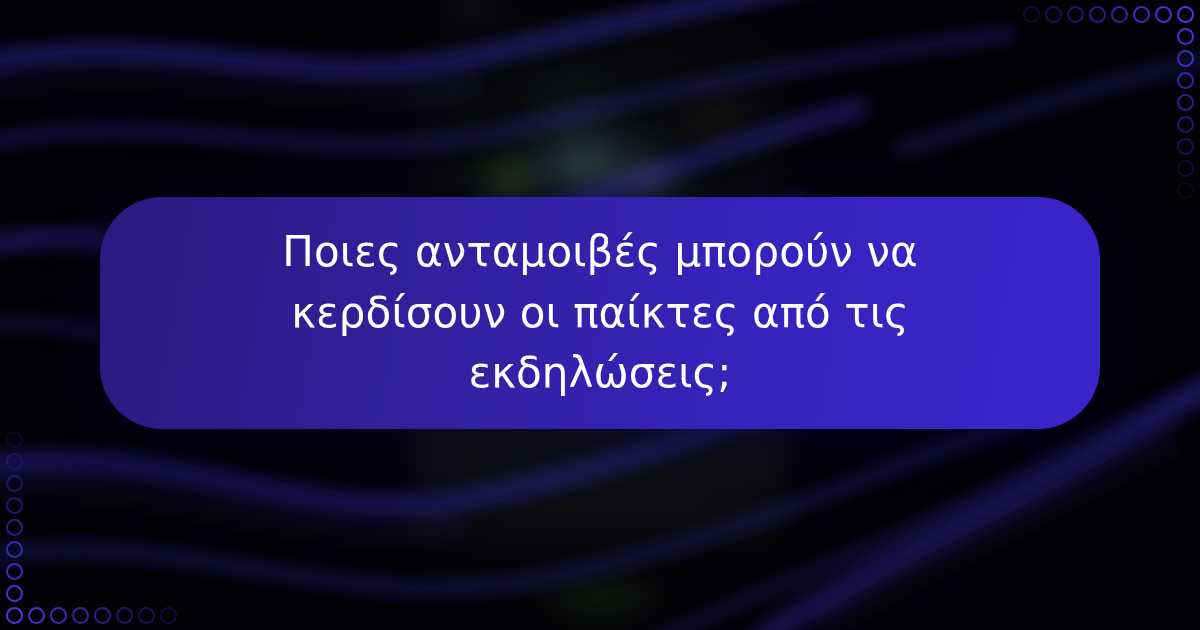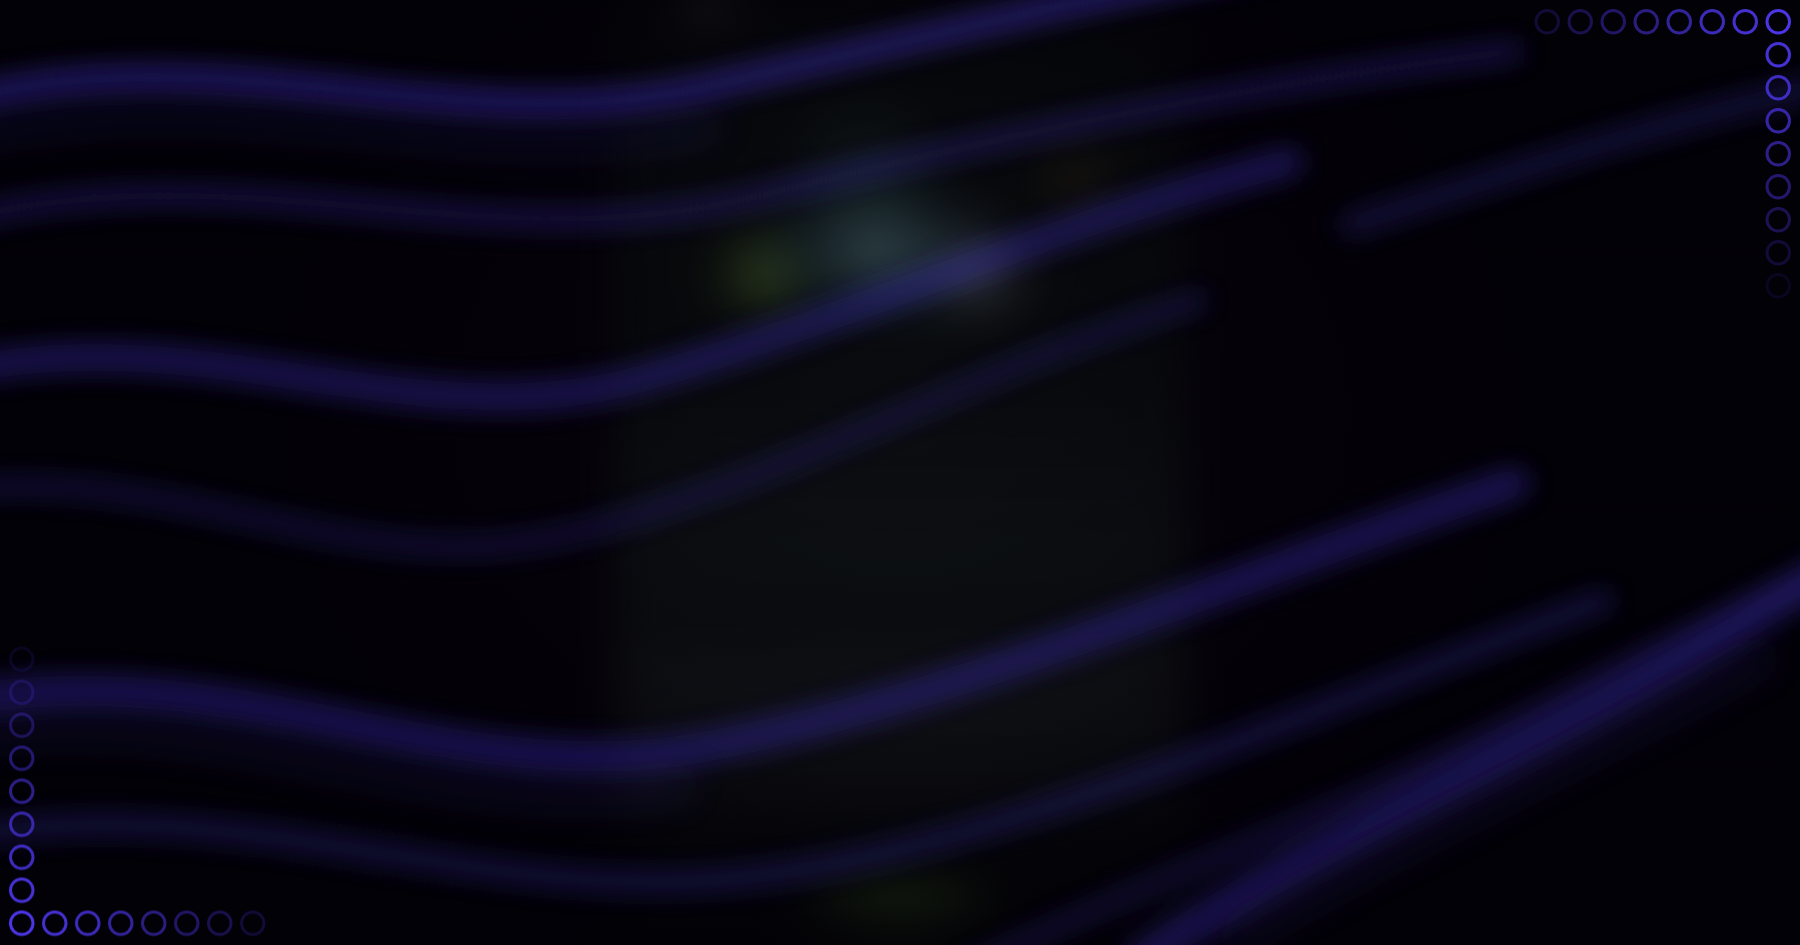--- a/index.html
+++ b/index.html
@@ -179,14 +179,17 @@
     <span class="dot" style="left:6px;  bottom:28px;  opacity:0.92;"></span>
     <span class="dot" style="left:6px;  bottom:50px;  opacity:0.82;"></span>
     <span class="dot" style="left:6px;  bottom:72px;  opacity:0.70;"></span>
     <span class="dot" style="left:6px;  bottom:94px;  opacity:0.58;"></span>
     <span class="dot" style="left:6px;  bottom:116px; opacity:0.46;"></span>
     <span class="dot" style="left:6px;  bottom:138px; opacity:0.34;"></span>
     <span class="dot" style="left:6px;  bottom:160px; opacity:0.22;"></span>
     <span class="dot" style="left:6px;  bottom:182px; opacity:0.12;"></span>
   </div>
 
+  <div class="card">
+    <h1 class="card-title">Ποιες ανταμοιβές μπορούν να κερδίσουν οι παίκτες από τις εκδηλώσεις;</h1>
+  </div>
 
 </div>
 
 </body></html>

